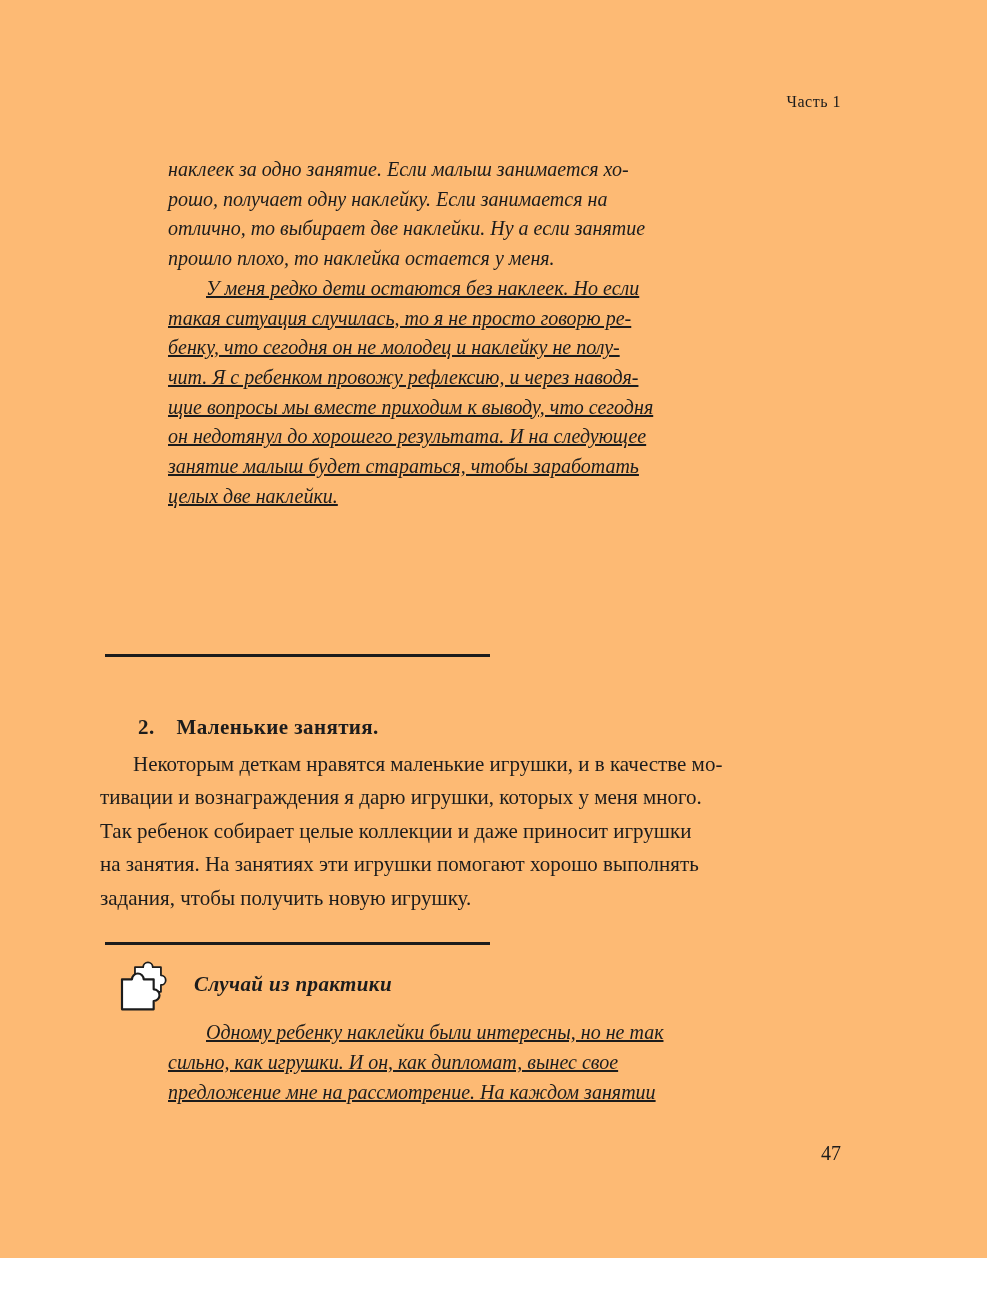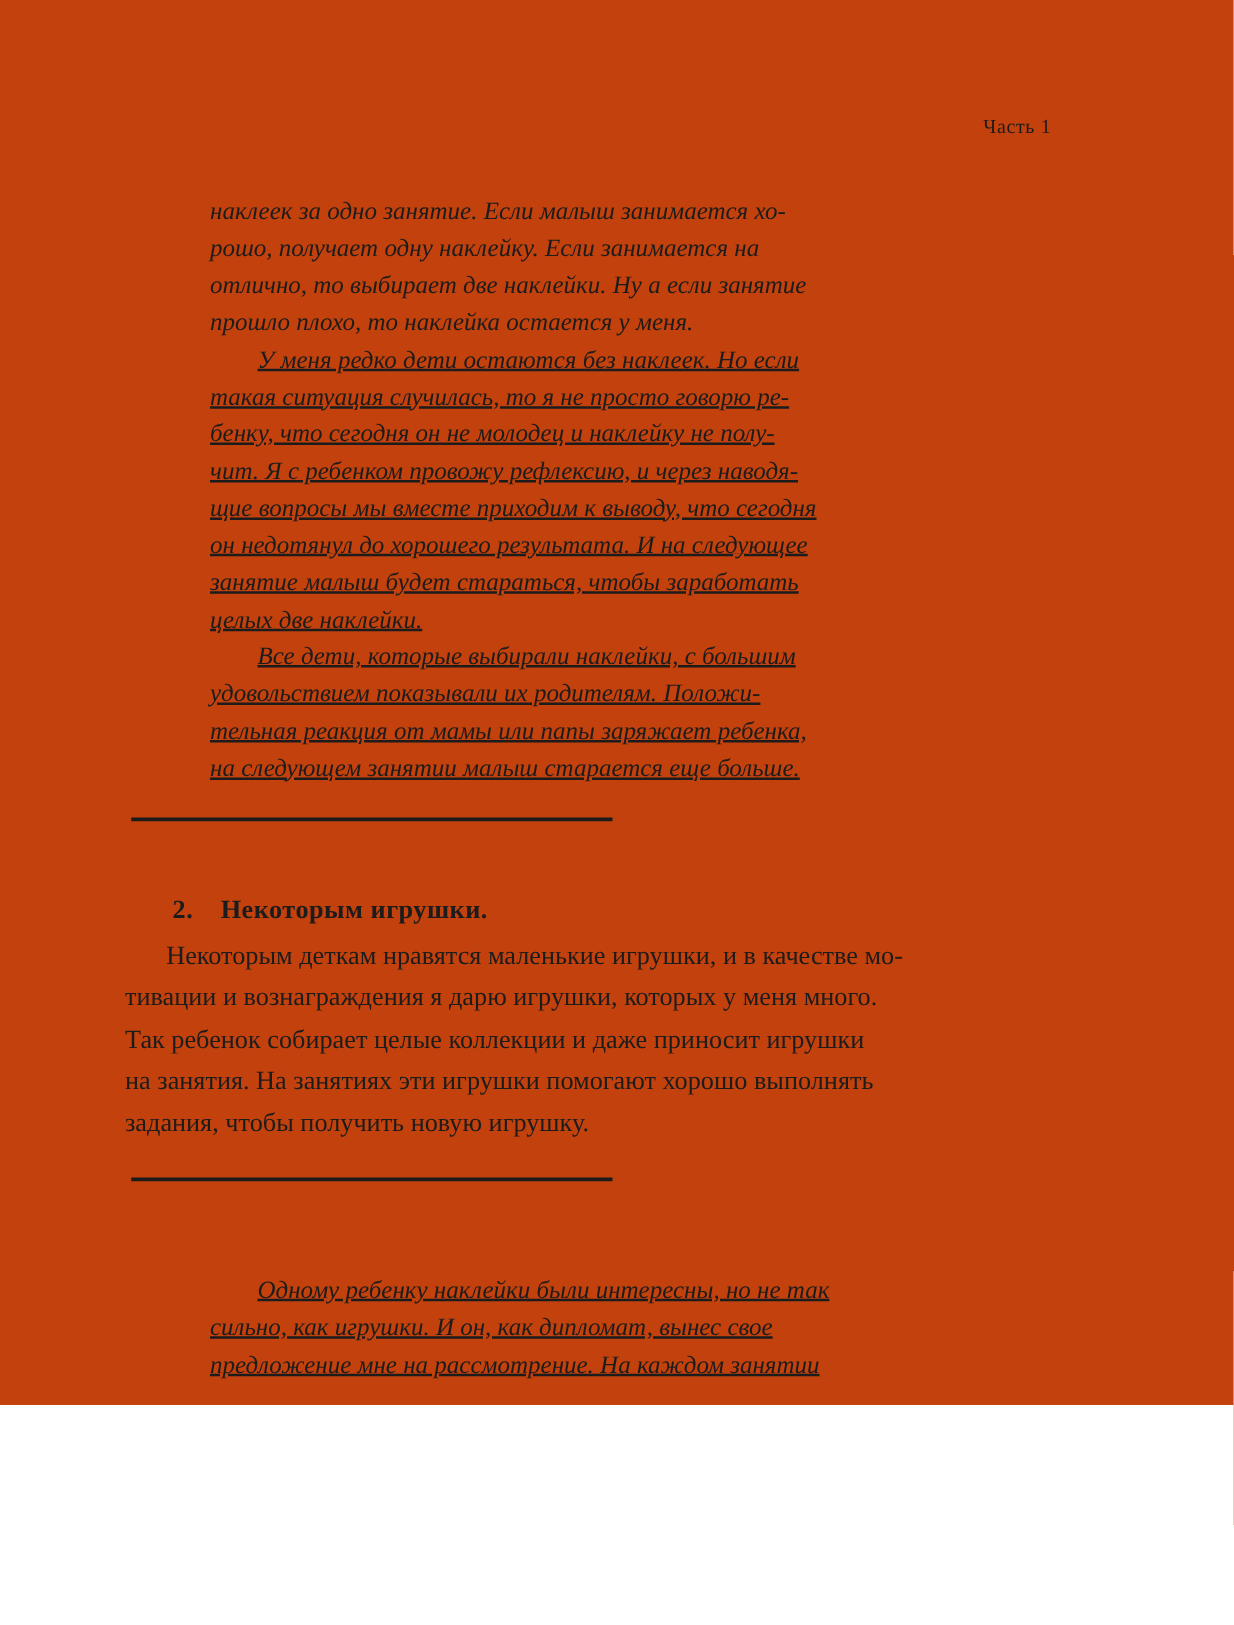--- a/index.html
+++ b/index.html
@@ -3,22 +3,22 @@
 <meta charset="utf-8">
 <style>
   html, body {
     margin: 0;
     padding: 0;
     background: #ffffff;
   }
   .page {
     position: relative;
     width: 987px;
-    height: 1124px;
-    background: #c2410c;
+    height: 1258px;
+    background: #fdba74;
     color: #1c1c1c;
     font-family: "Liberation Serif", "DejaVu Serif", serif;
     overflow: hidden;
   }
   .running-header {
     position: absolute;
     top: 93px;
     right: 146px;
     font-size: 16px;
     letter-spacing: 0.5px;
@@ -117,40 +117,47 @@
 отлично, то выбирает две наклейки. Ну а если занятие
 прошло плохо, то наклейка остается у меня.</p>
     <p class="indented">У меня редко дети остаются без наклеек. Но если
 такая ситуация случилась, то я не просто говорю ре-
 бенку, что сегодня он не молодец и наклейку не полу-
 чит. Я с ребенком провожу рефлексию, и через наводя-
 щие вопросы мы вместе приходим к выводу, что сегодня
 он недотянул до хорошего результата. И на следующее
 занятие малыш будет стараться, чтобы заработать
 целых две наклейки.</p>
-    <p class="indented">Все дети, которые выбирали наклейки, с большим
-удовольствием показывали их родителям. Положи-
-тельная реакция от мамы или папы заряжает ребенка,
-на следующем занятии малыш старается еще больше.</p>
   </div>
 
   <hr class="divider" id="divider1">
 
   <div class="section-heading">
-    <span class="sec-num">2.</span><span>Некоторым игрушки.</span>
+    <span class="sec-num">2.</span><span>Маленькие занятия.</span>
   </div>
 
   <p class="body-paragraph">Некоторым деткам нравятся маленькие игрушки, и в качестве мо-
 тивации и вознаграждения я дарю игрушки, которых у меня много.
 Так ребенок собирает целые коллекции и даже приносит игрушки
 на занятия. На занятиях эти игрушки помогают хорошо выполнять
 задания, чтобы получить новую игрушку.</p>
 
   <hr class="divider" id="divider2">
 
+  <div class="case-header">
+    <span class="case-icon">
+      <svg viewBox="0 0 60 60" width="50" height="50" aria-hidden="true">
+        <g fill="#ffffff" stroke="#1c1c1c" stroke-width="2.6" stroke-linejoin="round">
+          <path transform="translate(15,-9) scale(0.82)" d="M8,20 H20 A7,7 0 1 1 34,20 H46 V32 A7,7 0 1 1 46,46 V56 H8 Z"></path>
+          <path d="M6,22 H18 A7,7 0 1 1 32,22 H44 V34 A7,7 0 1 1 44,48 V58 H6 Z"></path>
+        </g>
+      </svg>
+    </span>
+    <span class="case-title">Случай из практики</span>
+  </div>
 
   <div class="quote-block" id="case-body">
     <p class="indented">Одному ребенку наклейки были интересны, но не так
 сильно, как игрушки. И он, как дипломат, вынес свое
 предложение мне на рассмотрение. На каждом занятии</p>
   </div>
 
   <div class="page-number">47</div>
 
 </div>

